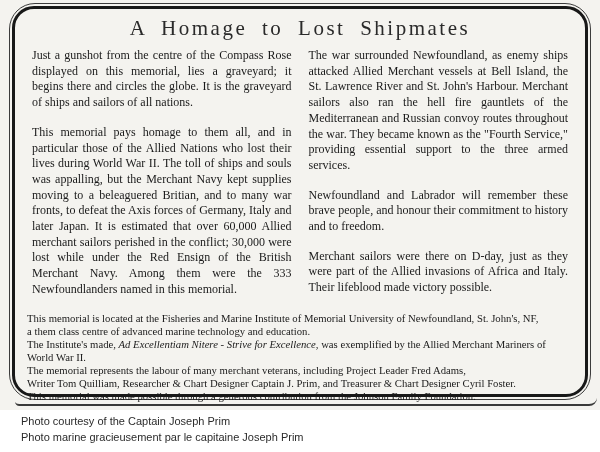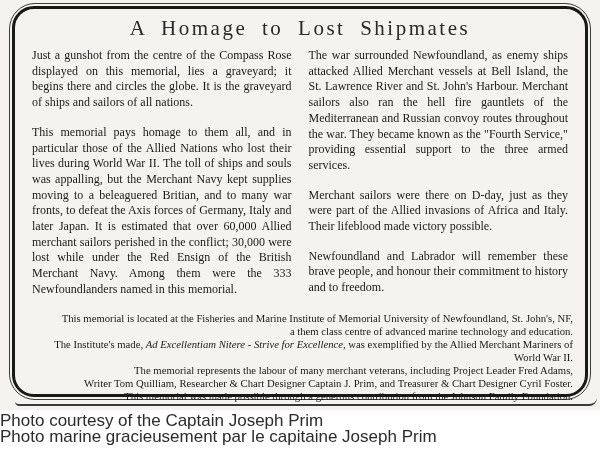--- a/index.html
+++ b/index.html
@@ -44,51 +44,51 @@
   .cols {
     display:flex; gap:17px; padding:0 5px;
     font-size:12px; line-height:15.7px;
     text-align:justify; color:#1a1a1a;
   }
   .col { flex:1; }
   .col p { margin:0 0 14px 0; }
   .col p:last-child { margin-bottom:14px; }
   .plaque-footer {
     margin-top:auto;
-    text-align:right;
+    text-align:left;
     font-size:10.7px; line-height:13px;
     color:#1a1a1a;
     padding-bottom:3px;
   }
   .caption {
-    position:absolute; left:0; top:413px;
+    position:absolute; left:21px; top:413px;
     font-family:"Liberation Sans", sans-serif;
-    font-size:17px; line-height:16px;
+    font-size:11px; line-height:16px;
     color:#2b2b2b;
   }
 </style>
 </head>
 <body>
 
 <div class="photo">
 
   <div class="card-outer">
     <div class="card-inner">
 
       <h1 class="plaque-title">A Homage to Lost Shipmates</h1>
 
       <div class="cols">
         <div class="col">
           <p>Just a gunshot from the centre of the Compass Rose displayed on this memorial, lies a graveyard; it begins there and circles the globe. It is the graveyard of ships and sailors of all nations.</p>
           <p>This memorial pays homage to them all, and in particular those of the Allied Nations who lost their lives during World War II.  The toll of ships and souls was appalling, but the Merchant Navy kept supplies moving to a beleaguered Britian, and to many war fronts, to defeat the Axis forces of Germany, Italy and later Japan.  It is estimated that over 60,000 Allied merchant sailors perished in the conflict; 30,000 were lost while under the Red Ensign of the British Merchant Navy.  Among them were the 333 Newfoundlanders named in this memorial.</p>
         </div>
         <div class="col">
           <p>The war surrounded Newfoundland, as enemy ships attacked Allied Merchant vessels at Bell Island, the St. Lawrence River and St. John's Harbour.  Merchant sailors also ran the hell fire gauntlets of the Mediterranean and Russian convoy routes throughout the war.  They became known as the "Fourth Service," providing essential support to the three armed services.</p>
+          <p>Newfoundland and Labrador will remember these brave people, and honour their commitment to history and to freedom.</p>
           <p>Merchant sailors were there on D-day, just as they were part of the Allied invasions of Africa and Italy.  Their lifeblood made victory possible.</p>
-          <p>Newfoundland and Labrador will remember these brave people, and honour their commitment to history and to freedom.</p>
         </div>
       </div>
 
       <div class="plaque-footer">
         <div>This memorial is located at the Fisheries and Marine Institute of Memorial University of Newfoundland, St. John's, NF,</div>
         <div>a them class centre of advanced marine technology and education.</div>
         <div><span>The Institute's  made, </span><i>Ad Excellentiam Nitere - Strive for Excellence</i><span>, was exemplified by the Allied Merchant Mariners of World War II.</span></div>
         <div>The memorial represents the labour of many merchant veterans, including Project Leader Fred Adams,</div>
         <div>Writer Tom Quilliam, Researcher &amp; Chart Designer Captain J. Prim, and Treasurer &amp; Chart Designer Cyril Foster.</div>
         <div>This memorial was made possible through a generous contribution from the Johnson Family Foundation.</div>

